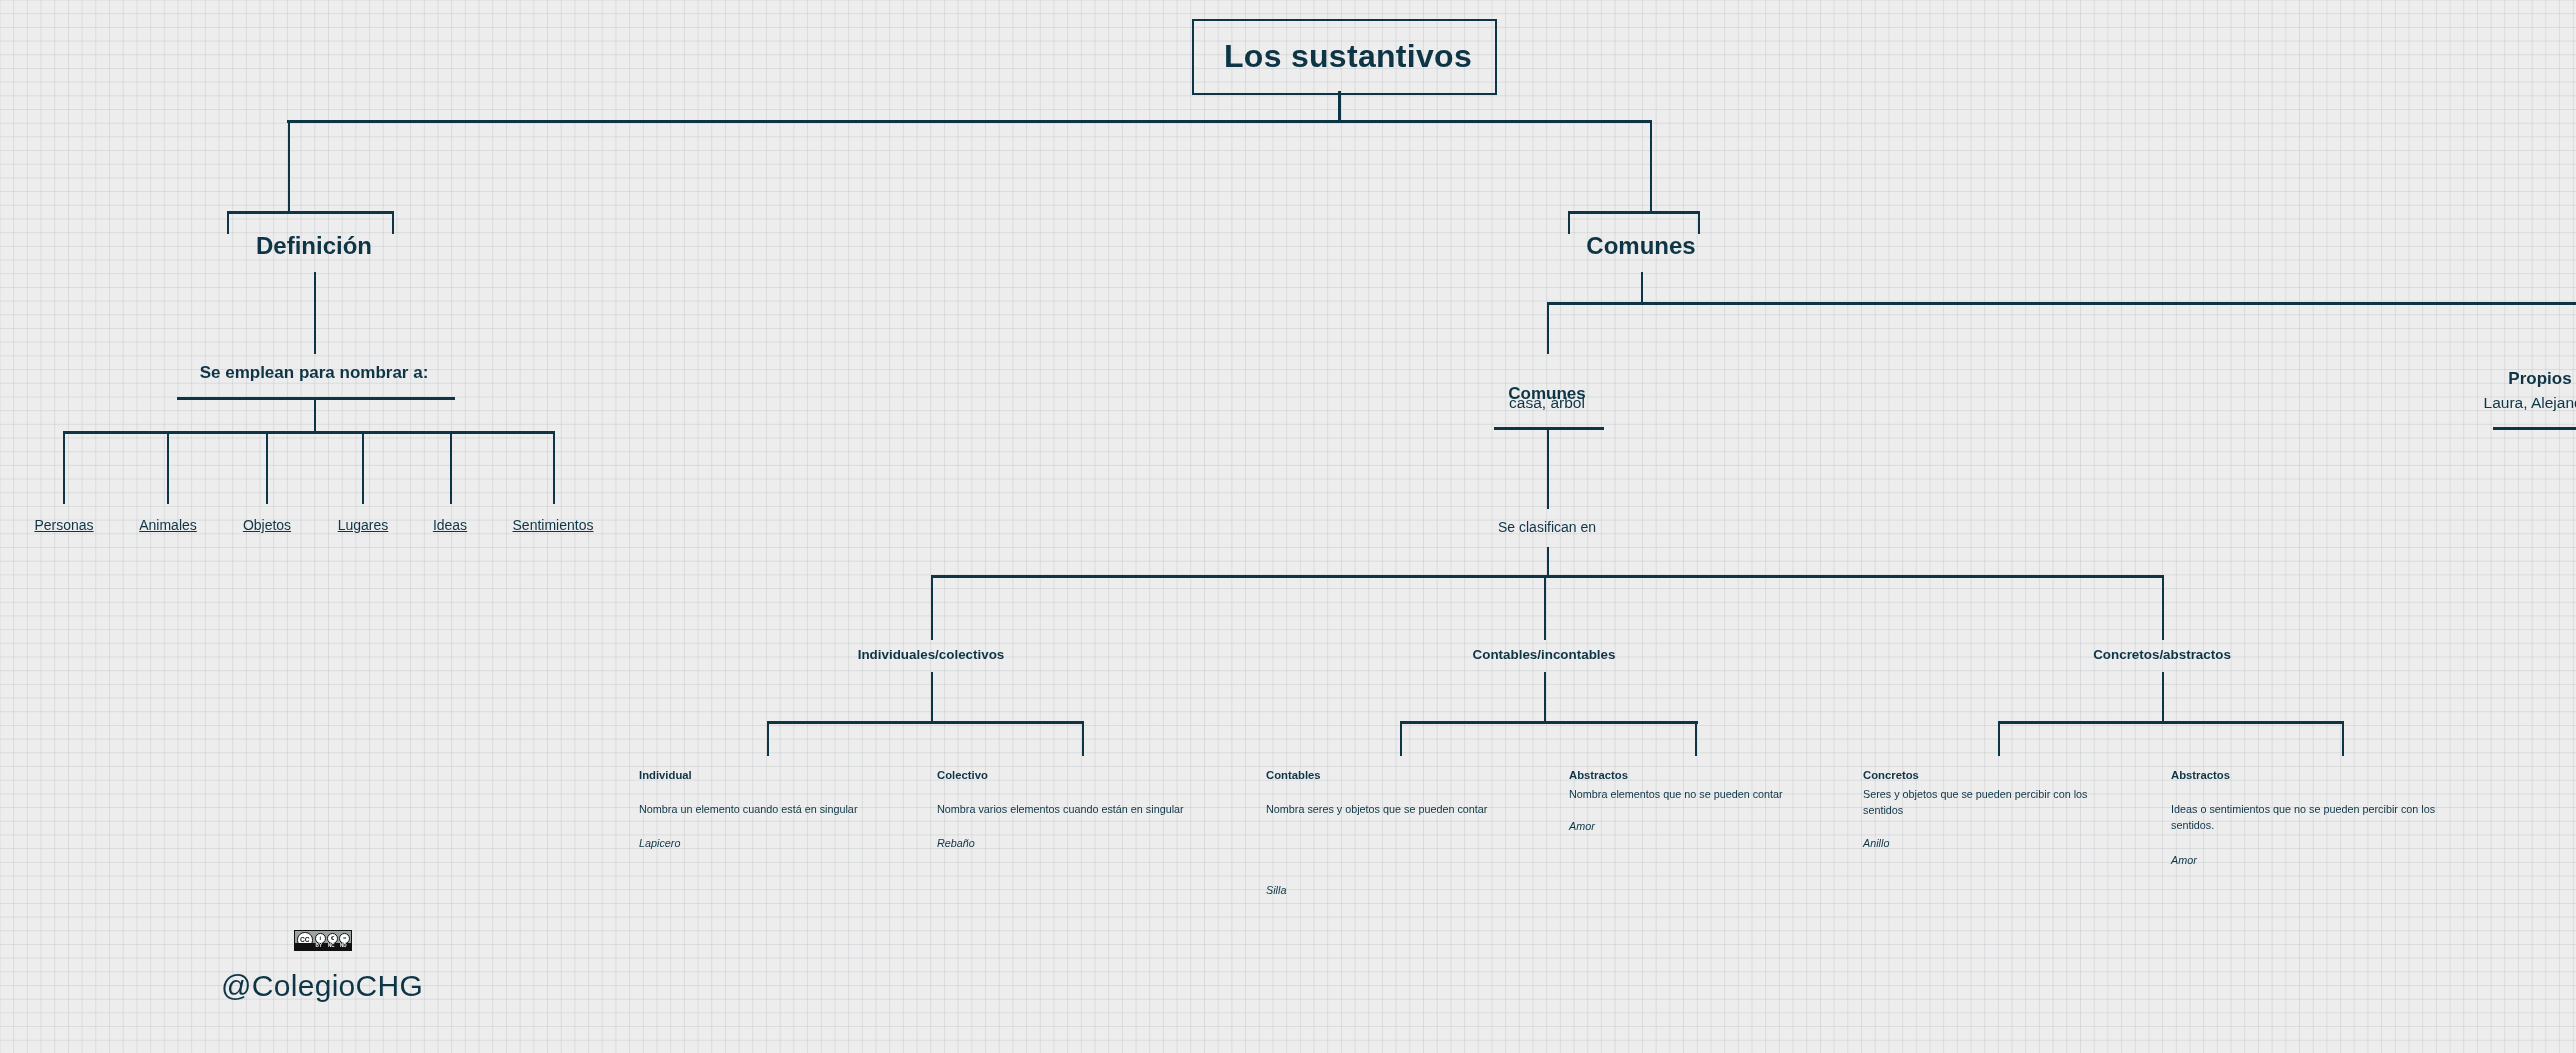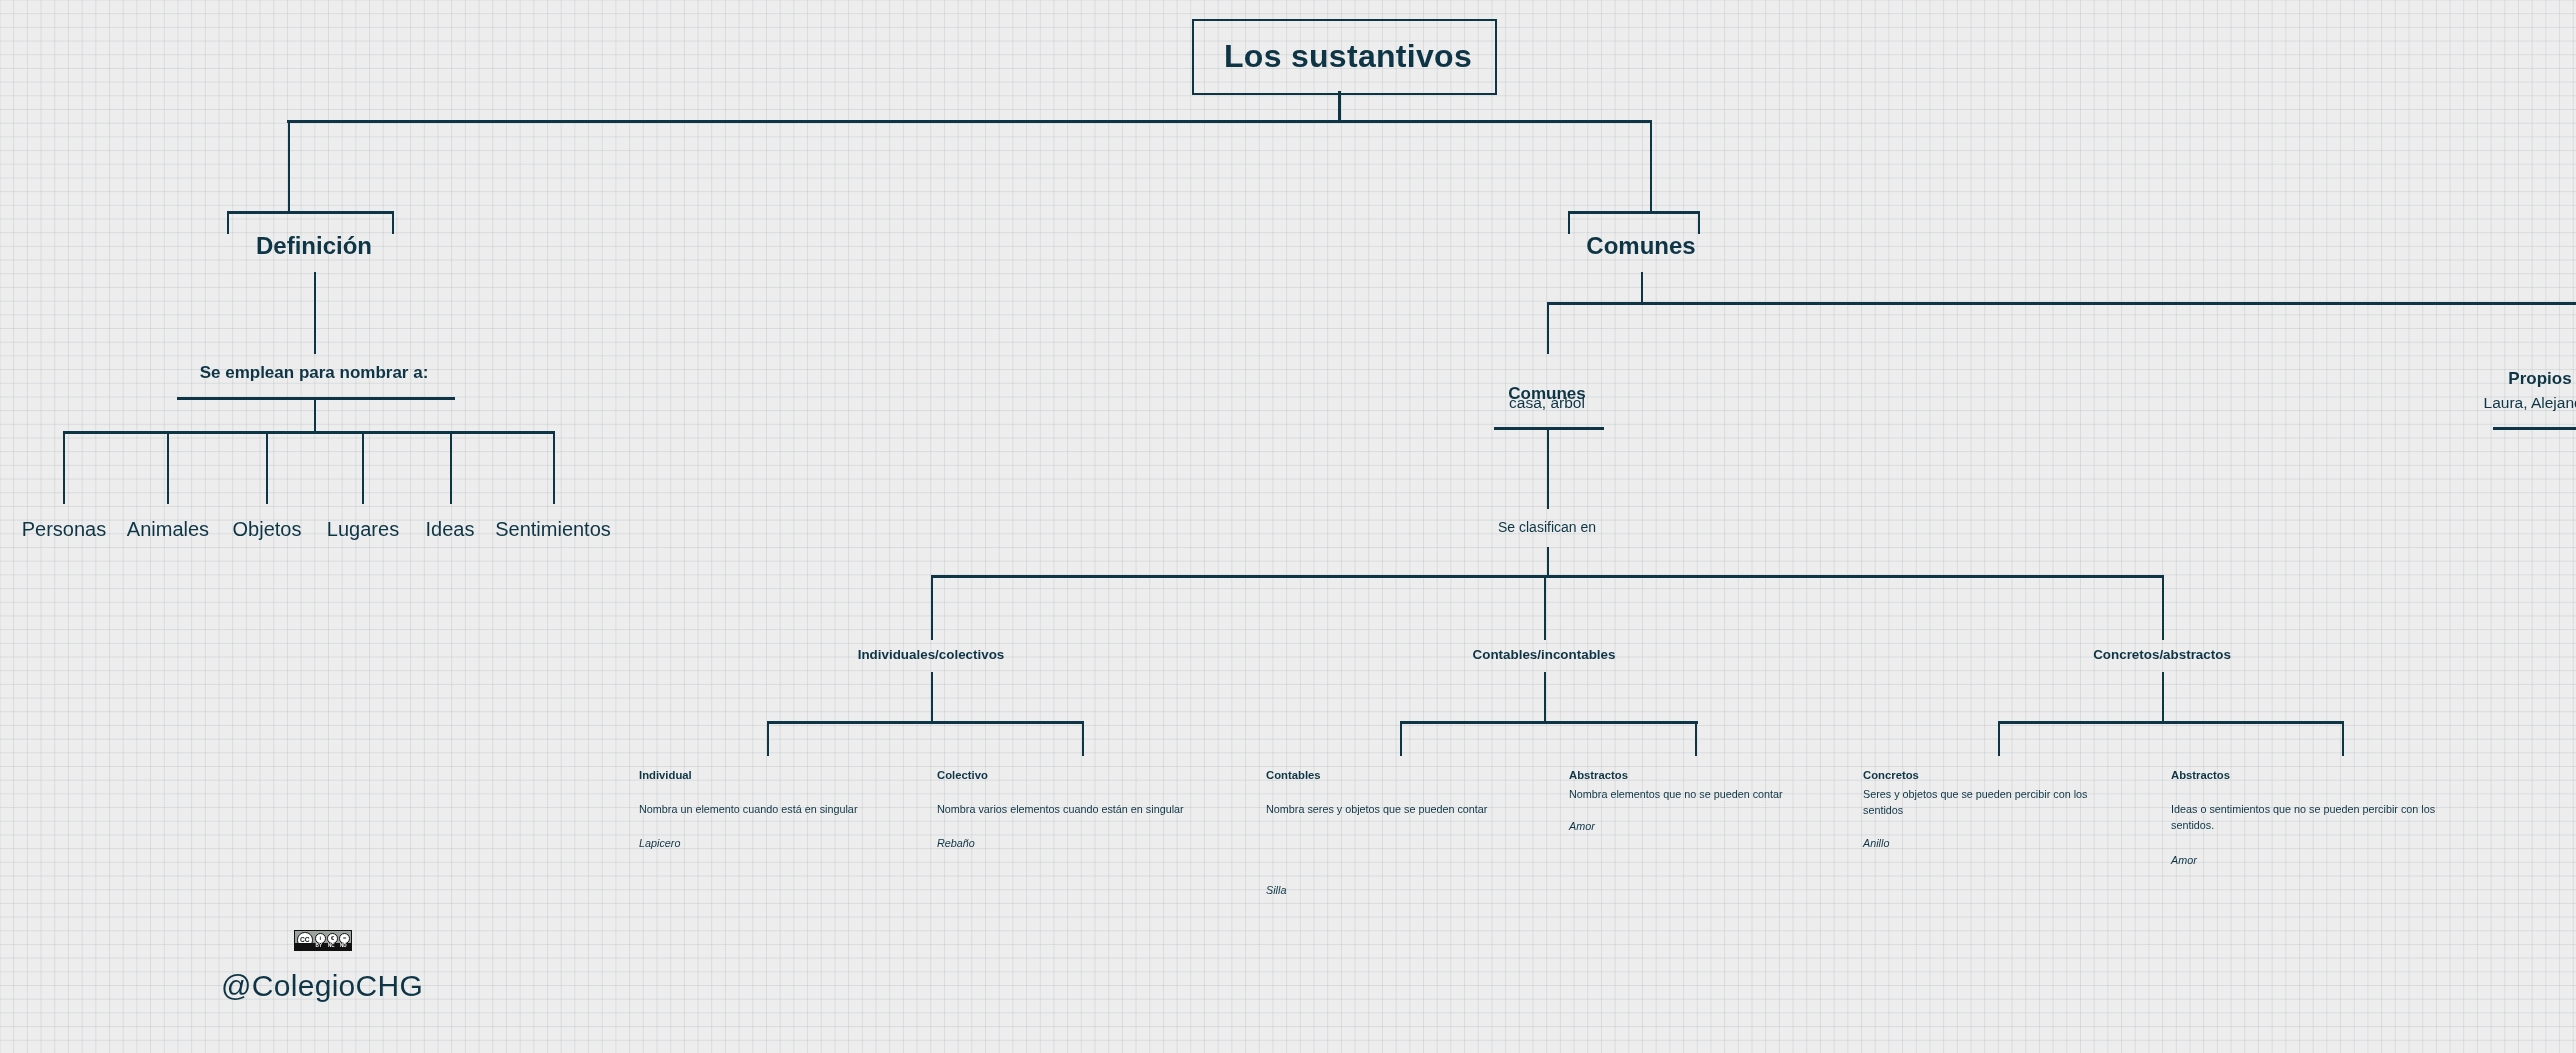--- a/index.html
+++ b/index.html
@@ -40,21 +40,21 @@
     background:transparent;
   }
   .titlebox span{
     font-size:32px;font-weight:700;letter-spacing:0.3px;
   }
 
   .lvl1{font-size:24px;font-weight:700;}
   .lvl2{font-size:17px;font-weight:700;}
   .lvl2b{font-size:17px;font-weight:700;}
   .lvl2s{font-size:15.5px;font-weight:400;}
-  .leaf6{font-size:20px;font-weight:400;}
+  .leaf6{font-size:14px;font-weight:400;text-decoration:underline;}
   .midlbl{font-size:14px;font-weight:400;}
   .grp{font-size:13.4px;font-weight:700;text-align:right;}
   .dethead{font-size:11.3px;font-weight:700;}
   .detbody{font-size:10.8px;font-weight:400;line-height:1.45;}
   .detex{font-size:10.8px;font-style:italic;font-weight:400;}
 
   .ccbadge{
     position:absolute;
     width:58px;height:20.6px;
     background:#9aa39d;

